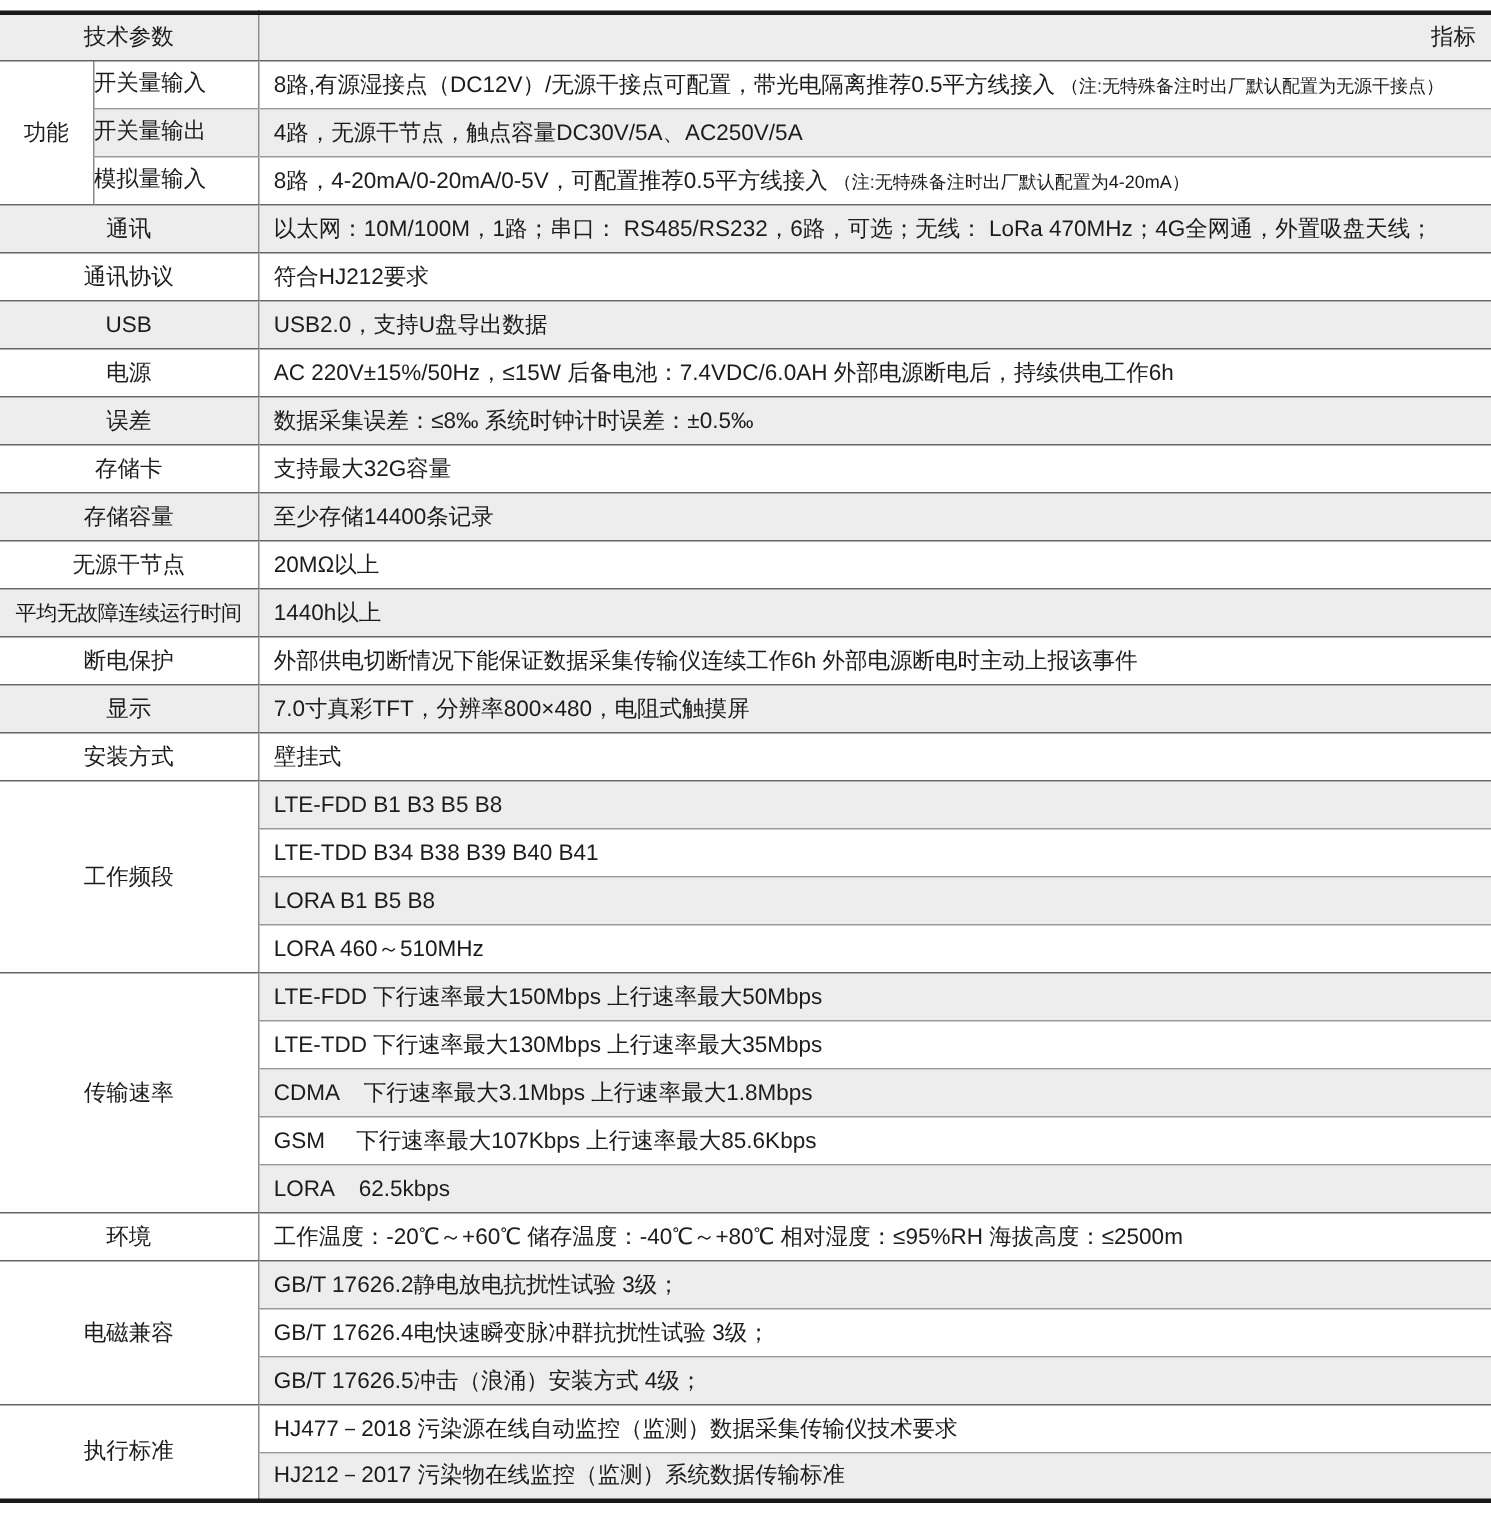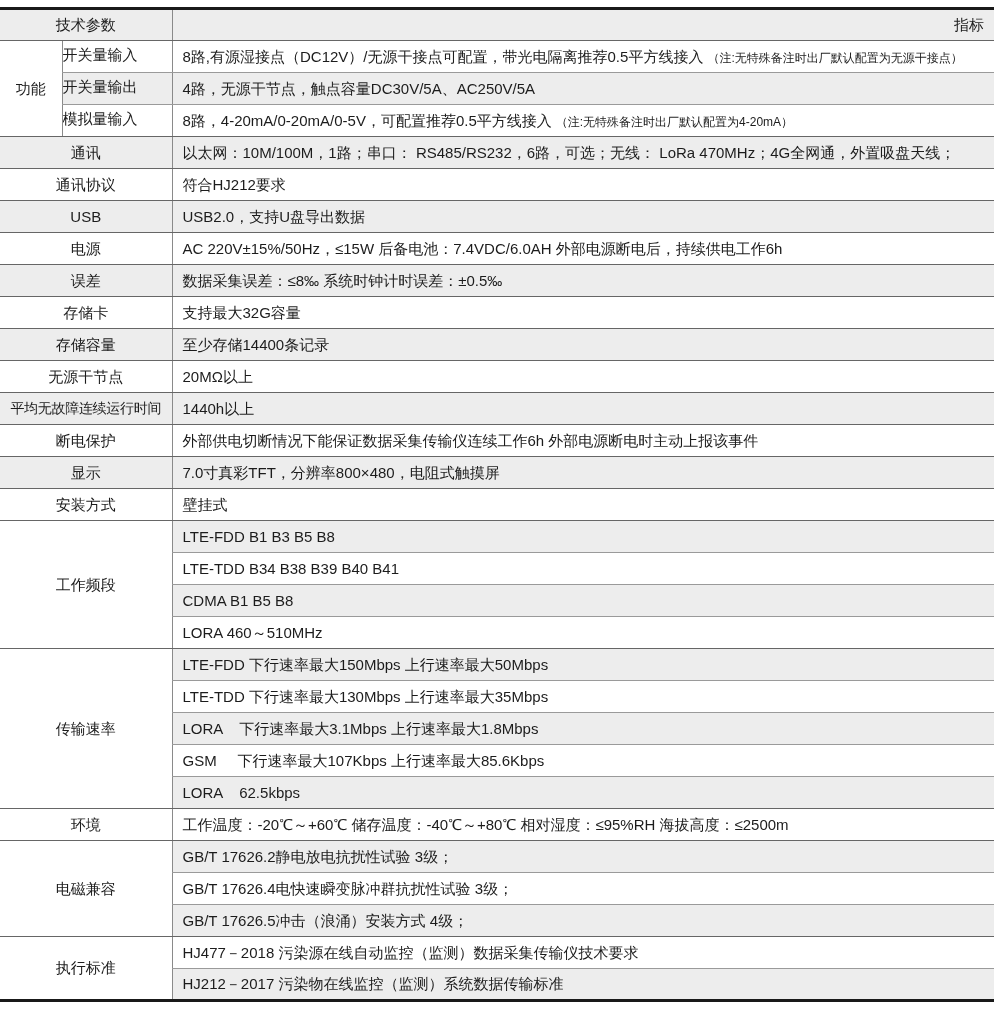--- a/index.html
+++ b/index.html
@@ -139,35 +139,35 @@
   </tr>
 
   <tr>
     <td class="lbl sep" colspan="2" rowspan="4">工作频段</td>
     <td class="val subsep g">LTE-FDD B1 B3 B5 B8</td>
   </tr>
   <tr>
     <td class="val subsep">LTE-TDD B34 B38 B39 B40 B41</td>
   </tr>
   <tr>
-    <td class="val subsep g">CDMA B1 B5 B8</td>
+    <td class="val subsep g">LORA B1 B5 B8</td>
   </tr>
   <tr>
     <td class="val sep">LORA 460～510MHz</td>
   </tr>
 
   <tr>
     <td class="lbl sep" colspan="2" rowspan="5">传输速率</td>
     <td class="val subsep g">LTE-FDD 下行速率最大150Mbps 上行速率最大50Mbps</td>
   </tr>
   <tr>
     <td class="val subsep">LTE-TDD 下行速率最大130Mbps 上行速率最大35Mbps</td>
   </tr>
   <tr>
-    <td class="val subsep g">LORA    下行速率最大3.1Mbps 上行速率最大1.8Mbps</td>
+    <td class="val subsep g">CDMA    下行速率最大3.1Mbps 上行速率最大1.8Mbps</td>
   </tr>
   <tr>
     <td class="val subsep">GSM     下行速率最大107Kbps 上行速率最大85.6Kbps</td>
   </tr>
   <tr>
     <td class="val sep g">LORA    62.5kbps</td>
   </tr>
 
   <tr>
     <td class="lbl sep" colspan="2">环境</td>

